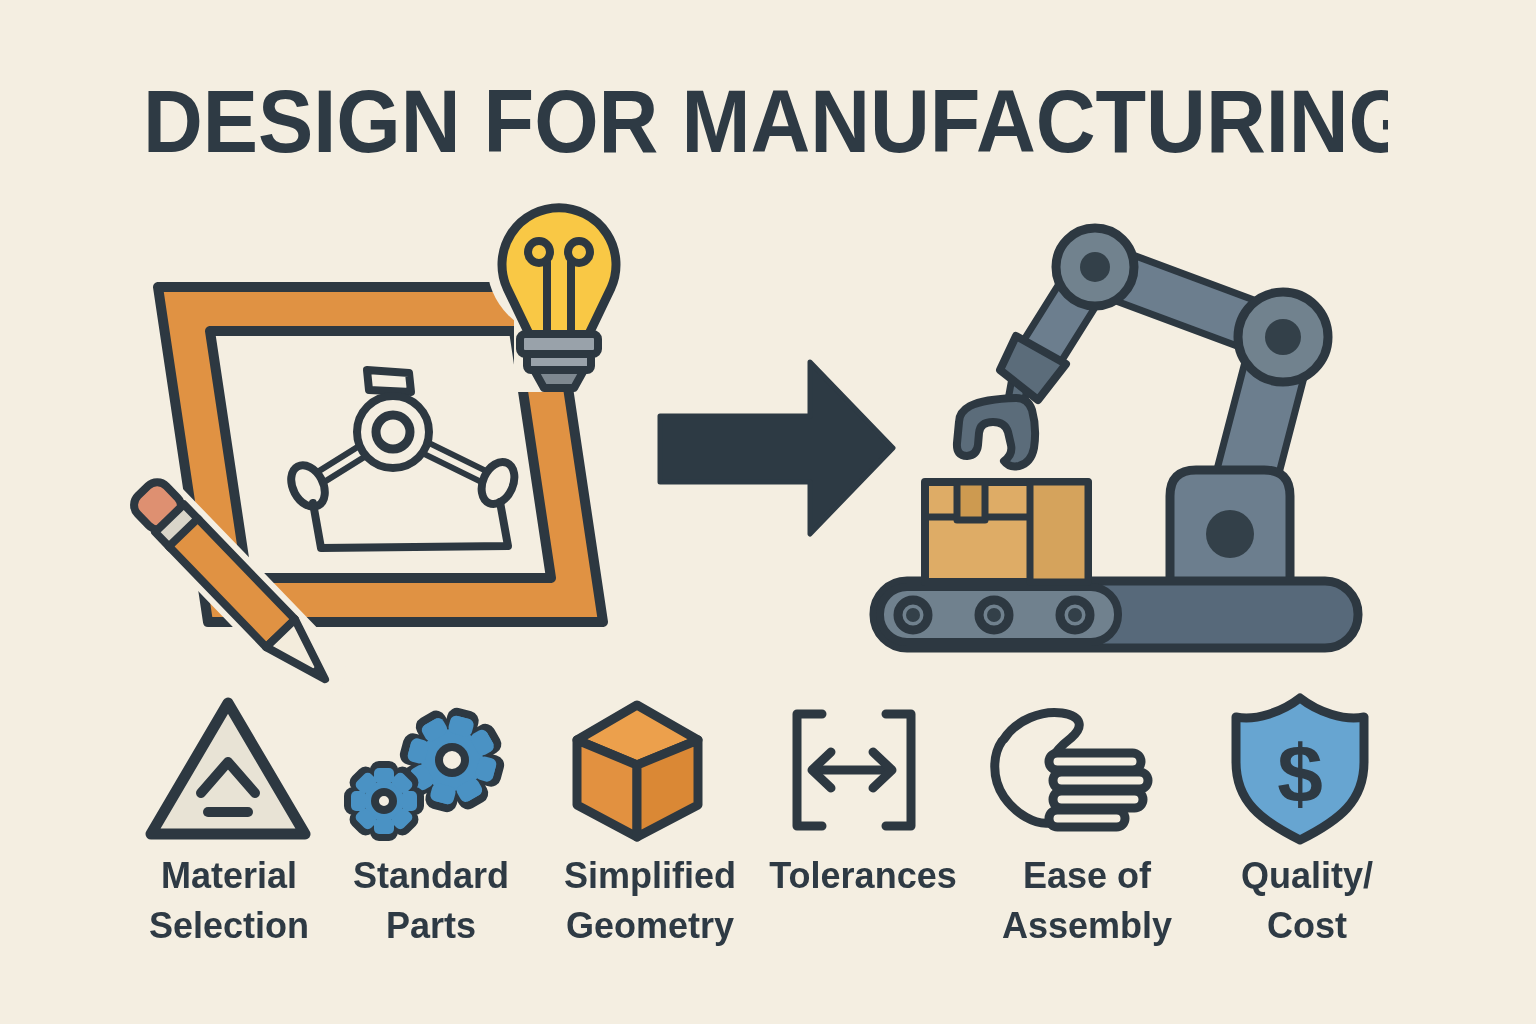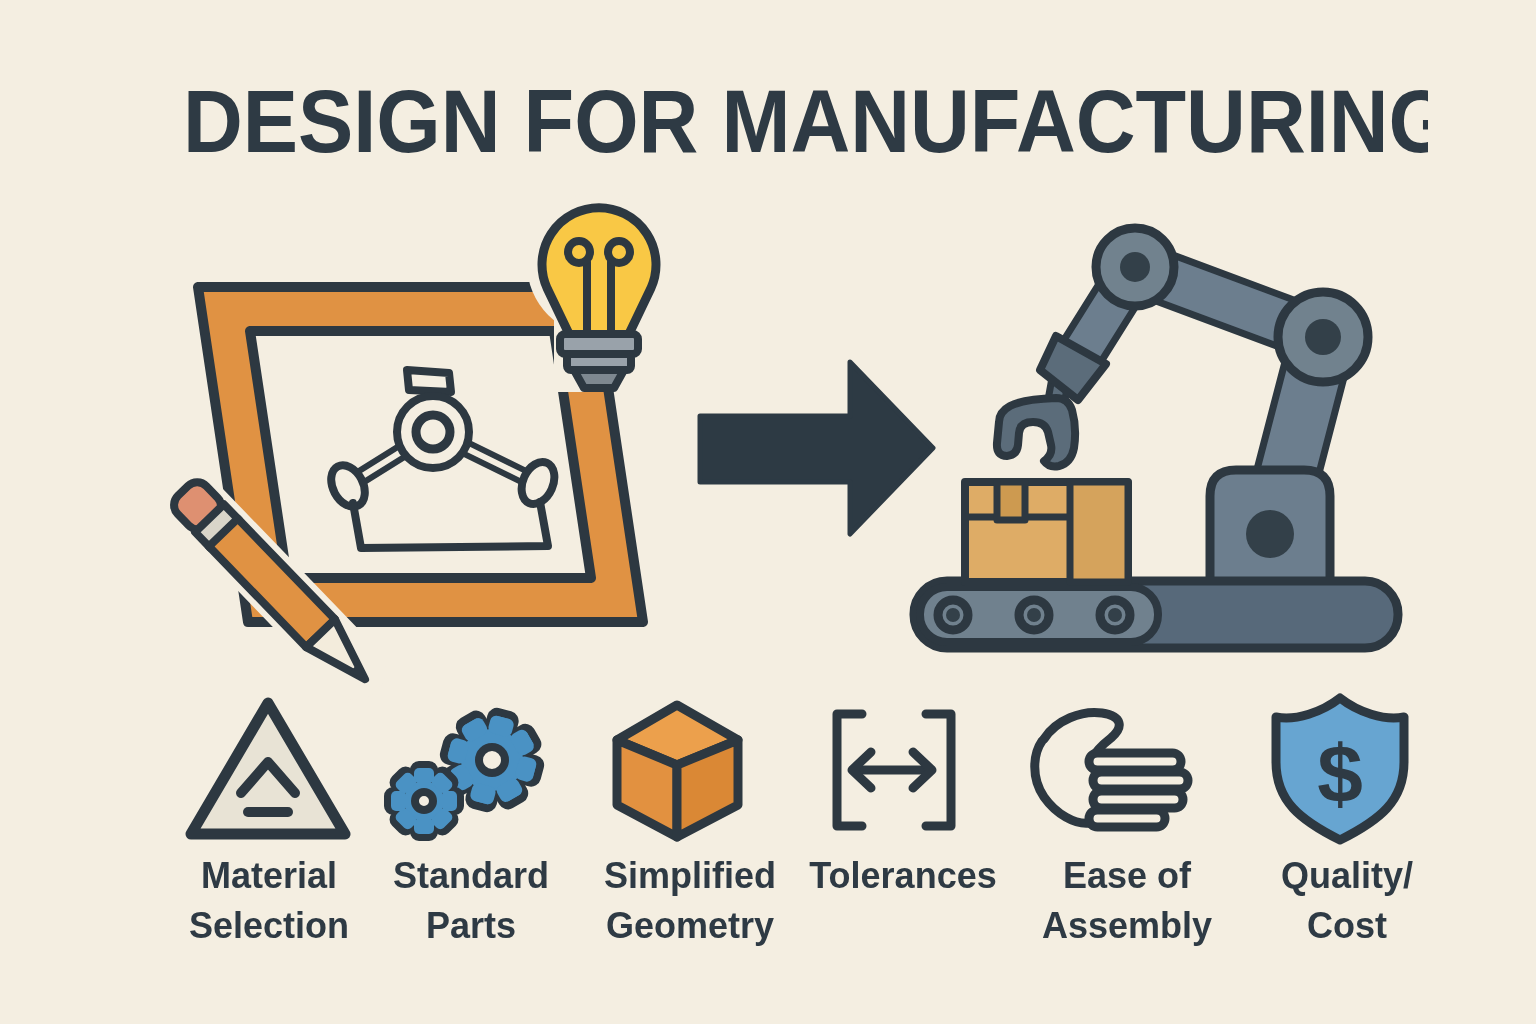--- a/index.html
+++ b/index.html
@@ -1,16 +1,16 @@
 <!DOCTYPE html>
 <html><head>
 <meta charset="utf-8">
 <style>
   html,body{margin:0;padding:0;background:#f4eee1;}
-  .stage{width:1388px;height:1024px;position:relative;overflow:hidden;margin-left:40px;}
+  .stage{width:1388px;height:1024px;position:relative;overflow:hidden;}
   svg{display:block;}
   text{font-family:"Liberation Sans", sans-serif;font-weight:bold;fill:#2e3a44;}
   .ink{stroke:#2d3841;}
   .no-fill{fill:none;}
   .rj{stroke-linejoin:round;}
   .rc{stroke-linecap:round;}
   .cream{fill:#f4eee1;}
   .orange{fill:#e09243;}
   .yellow{fill:#f9c845;}
   .steel{fill:#6c7e8e;}

